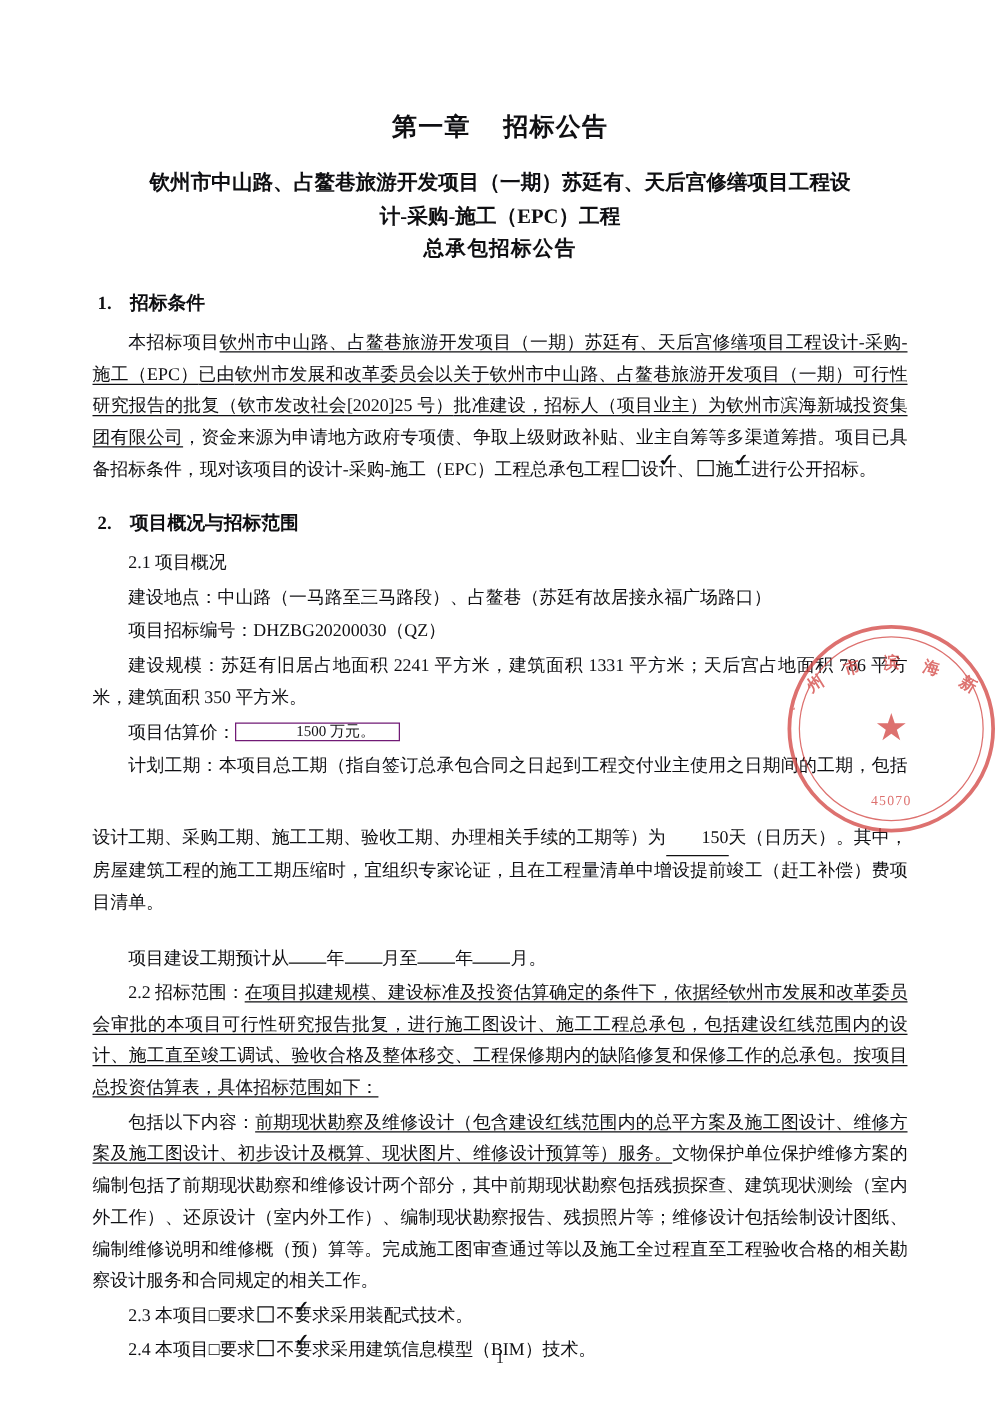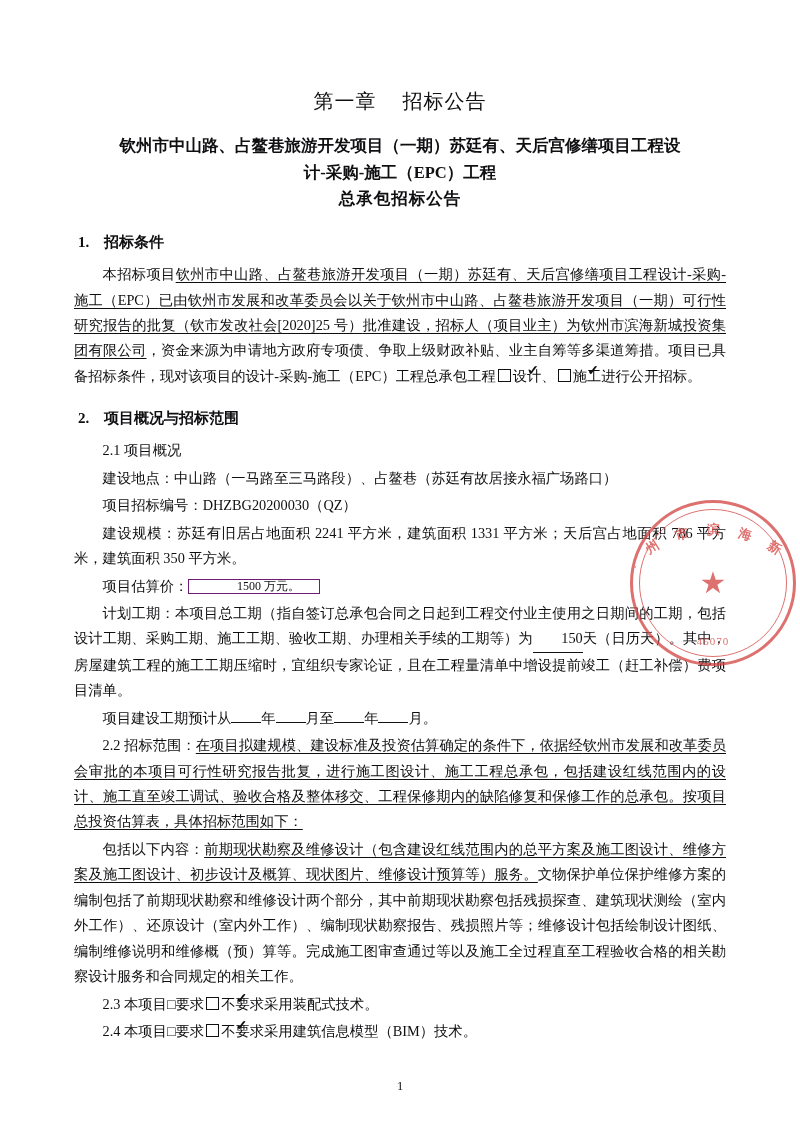--- a/index.html
+++ b/index.html
@@ -17,21 +17,21 @@
   }
   .page {
     position: absolute;
     inset: 0;
     padding: 78px 74px 40px 74px;
     box-sizing: border-box;
   }
   .chapter-title {
     text-align: center;
     font-size: 20px;
-    font-weight: normal;
+    font-weight: bold;
     letter-spacing: 1px;
     margin: 10px 0 18px 0;
   }
   .chapter-title .gap {
     display: inline-block;
     width: 26px;
   }
   .doc-title {
     text-align: center;
     font-size: 16.5px;
@@ -69,20 +69,21 @@
   }
   .u {
     text-decoration: underline;
     text-underline-offset: 3px;
   }
   .blank {
     display: inline-block;
     min-width: 46px;
     border-bottom: 1px solid #111;
     text-align: center;
+    margin-top: 32px;
   }
   .blank.sm {
     min-width: 30px;
   }
   .boxed {
     display: inline-block;
     border: 1px solid #701a75;
     padding: 0 19px;
     line-height: 1.1;
     font-size: 12px;

